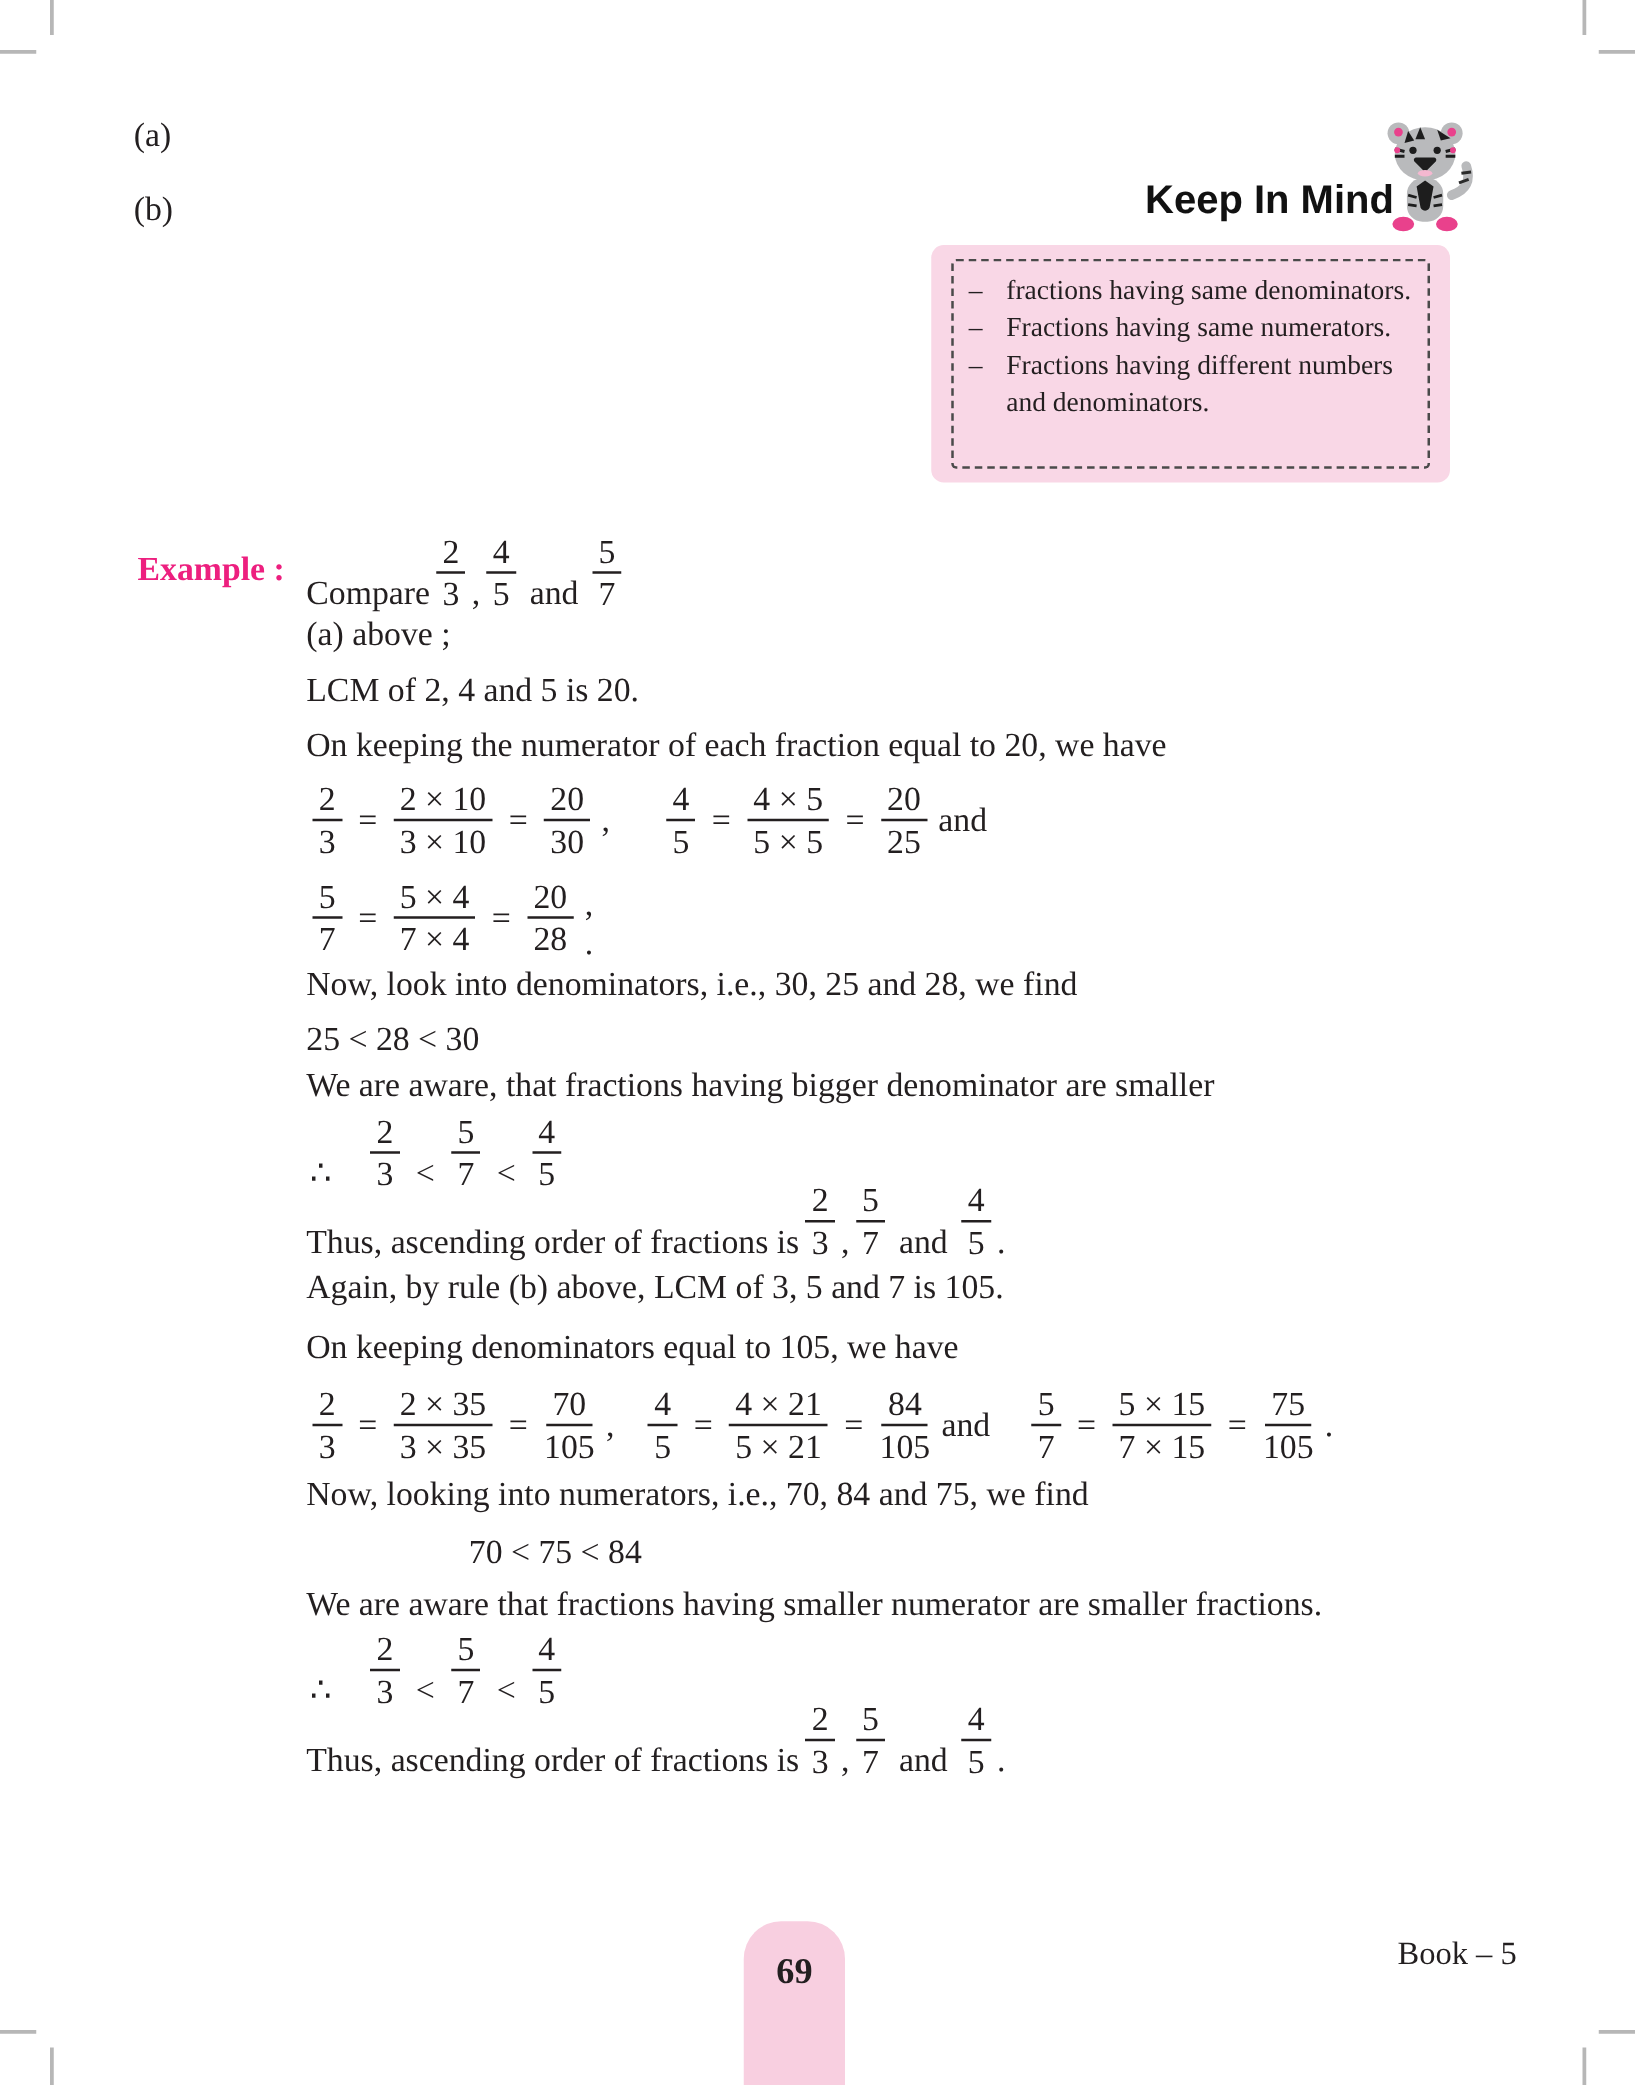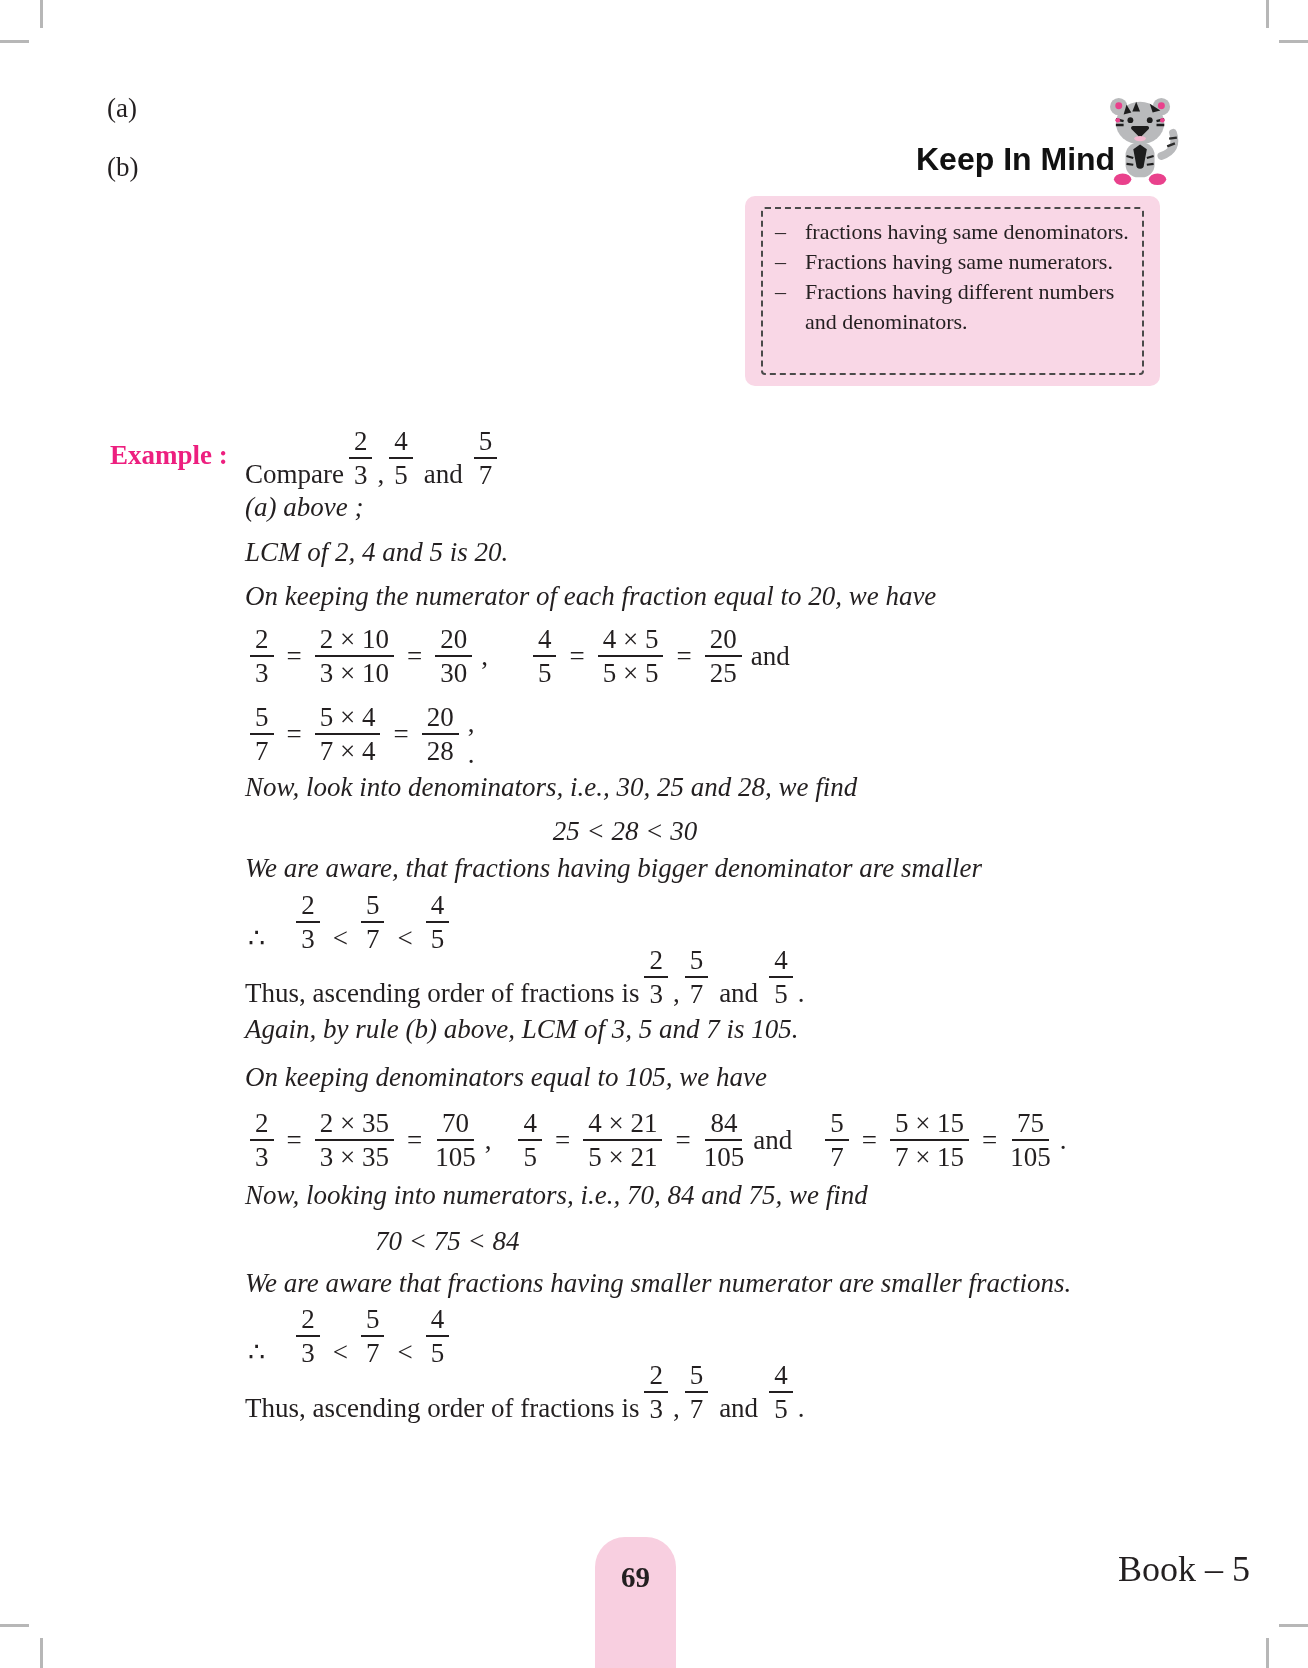--- a/index.html
+++ b/index.html
@@ -25,40 +25,40 @@
     background:#f9d7e6;border-radius:10px;}
   .kim-inner{position:absolute;left:16px;right:16px;top:11px;bottom:11px;
     border:2.5px dashed #4a4a4a;border-radius:4px;
     padding:8px 12px 4px 12px;font-size:22px;line-height:30px;}
   .kim-item{display:flex;}
   .kim-dash{width:30px;flex:none;}
   .kim-item-text{flex:1;}
   
   .ex-label{position:absolute;left:110px;top:440px;color:#ed1f7f;font-weight:bold;}
   .mrow{position:absolute;display:flex;align-items:flex-end;}
-  .txt{position:absolute;white-space:nowrap;font-style:italic;}
+  .txt{position:absolute;white-space:nowrap;}
   .frac{display:inline-flex;flex-direction:column;align-items:center;
     vertical-align:middle;margin:0 5px;line-height:30px;}
   .fn{padding:0 5px 1px 5px;border-bottom:2.2px solid #231f20;}
   .fd{padding-top:1px;}
   .op{margin:0 8px;}
   .word{margin:0 6px;white-space:nowrap;}
   .tail{margin-left:4px;}
   .tail-stack{display:inline-flex;flex-direction:column;justify-content:space-between;
     height:52px;margin-left:4px;}
   .eq-group{display:flex;align-items:center;}
   .gap40{margin-right:40px;}
   .gap22{margin-right:22px;}
   .therefore{margin-right:26px;}
-  .center-line{text-align:center;}
+  .center-line{}
   
   .tab{position:absolute;left:595px;top:1537px;width:81px;height:131px;
     background:#f8cfe0;border-radius:30px 30px 0 0;text-align:center;}
   .tab-num{margin-top:24px;font-weight:bold;font-size:29px;}
-  .book-label{position:absolute;left:1118px;top:1548px;font-size:36px;}
+  .book-label{position:absolute;left:1118px;top:1548px;font-size:26px;}
 </style>
 </head>
 <body>
 
 <div class="crop" style="left:40px;top:0;width:3px;height:28px"></div>
 <div class="crop" style="left:0;top:40px;width:29px;height:3px"></div>
 <div class="crop" style="left:1266px;top:0;width:3px;height:28px"></div>
 <div class="crop" style="left:1279px;top:40px;width:29px;height:3px"></div>
 <div class="crop" style="left:0;top:1624px;width:29px;height:3px"></div>
 <div class="crop" style="left:40px;top:1638px;width:3px;height:30px"></div>

